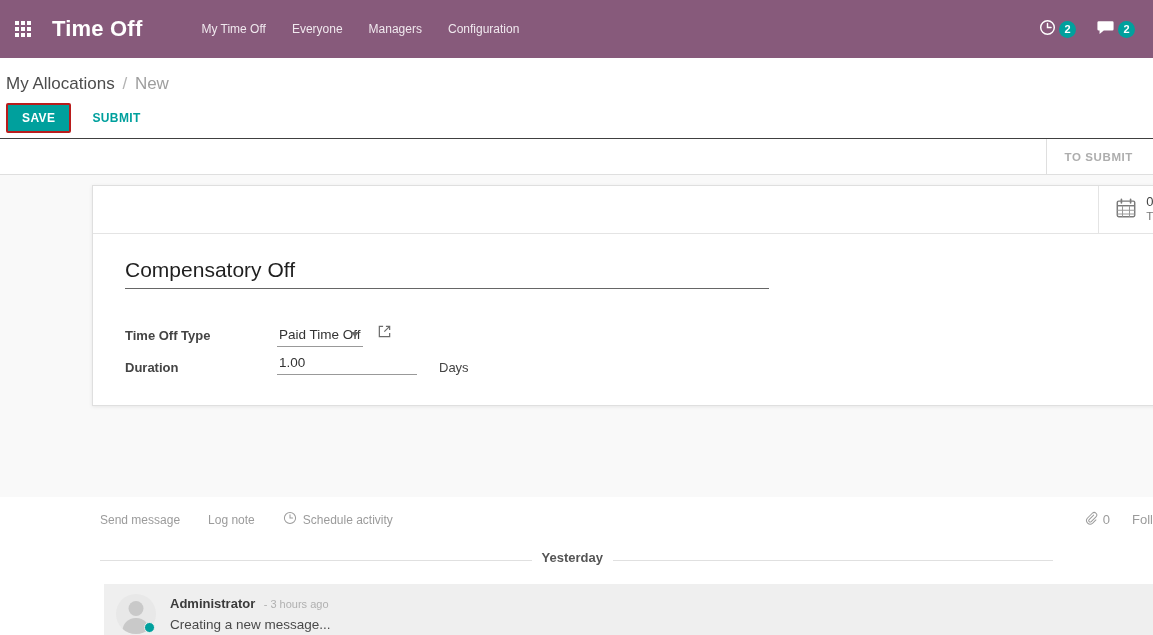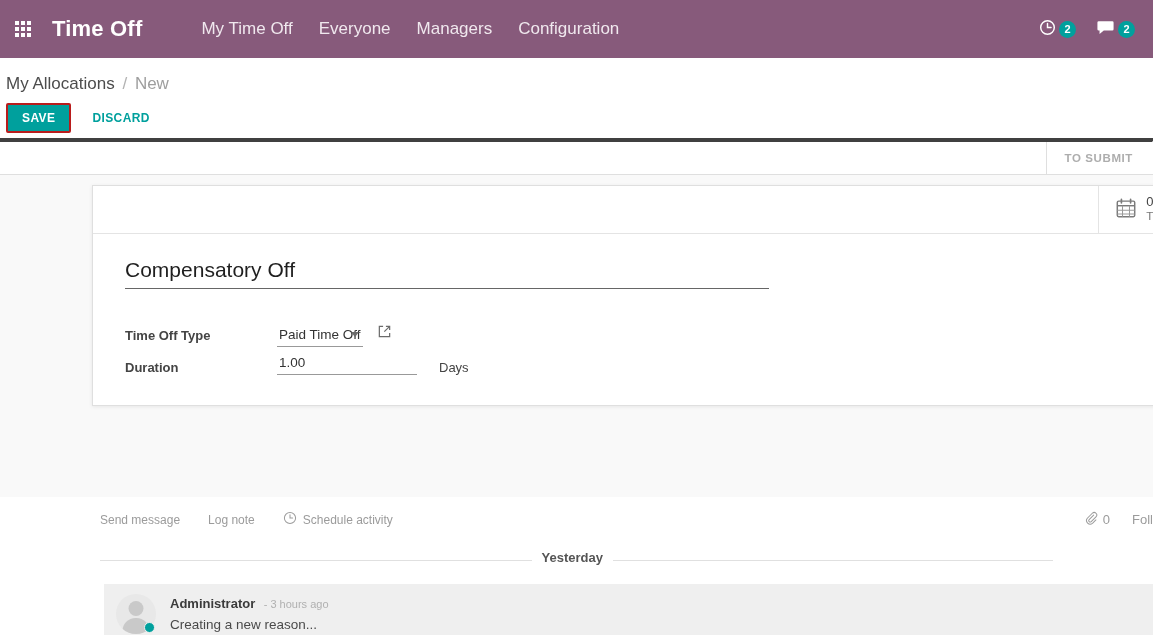--- a/index.html
+++ b/index.html
@@ -39,21 +39,21 @@
     letter-spacing: 0.2px;
     cursor: pointer;
   }
   .menu-items {
     display: flex; align-items: center;
     margin-left: 46px;
     height: 58px;
   }
   .menu-item {
     color: #F0E8EE;
-    font-size: 17px;
+    font-size: 12px;
     padding: 0 13px;
     line-height: 58px;
     cursor: pointer;
     white-space: nowrap;
   }
   .nav-right {
     position: absolute; right: 8px; top: 0;
     height: 58px;
     display: flex; align-items: center;
   }
@@ -123,21 +123,21 @@
     margin-left: 8px;
     cursor: pointer;
     line-height: 1.2;
   }
 
   
   .statusbar-row {
     position: absolute; top: 138px; left: 0;
     width: 1153px; height: 37px;
     background: #FFFFFF;
-    border-top: 4px solid #404040;
+    border-top: 1px solid #404040;
     border-bottom: 1px solid #DFDFDF;
     display: flex; align-items: center; justify-content: flex-end;
   }
   .statusbar {
     display: flex; align-items: stretch;
     height: 100%;
     margin-right: -6px;
   }
   .status-btn {
     position: relative;
@@ -431,21 +431,21 @@
 </div>
 
 <div class="control-panel">
   <div class="breadcrumb">
     <span class="crumb-link">My Allocations</span>
     <span class="crumb-sep">/</span>
     <span class="crumb-active">New</span>
   </div>
   <div class="cp-buttons">
     <button class="btn-save">SAVE</button>
-    <button class="btn-discard">DISCARD</button>
+    <button class="btn-discard">SUBMIT</button>
   </div>
 </div>
 
 <div class="statusbar-row">
   <div class="statusbar">
     <div class="status-btn">TO SUBMIT</div>
   </div>
 </div>
 
 <div class="form-area">
@@ -541,18 +541,18 @@
           <span class="head"></span>
           <span class="body"></span>
         </div>
         <span class="online-dot"></span>
       </div>
       <div class="msg-content">
         <div>
           <span class="msg-author">Administrator</span>
           <span class="msg-time">- 3 hours ago</span>
         </div>
-        <div class="msg-body">Creating a new reason...</div>
+        <div class="msg-body">Creating a new message...</div>
       </div>
     </div>
 
   </div>
 </div>
 
 </body></html>

